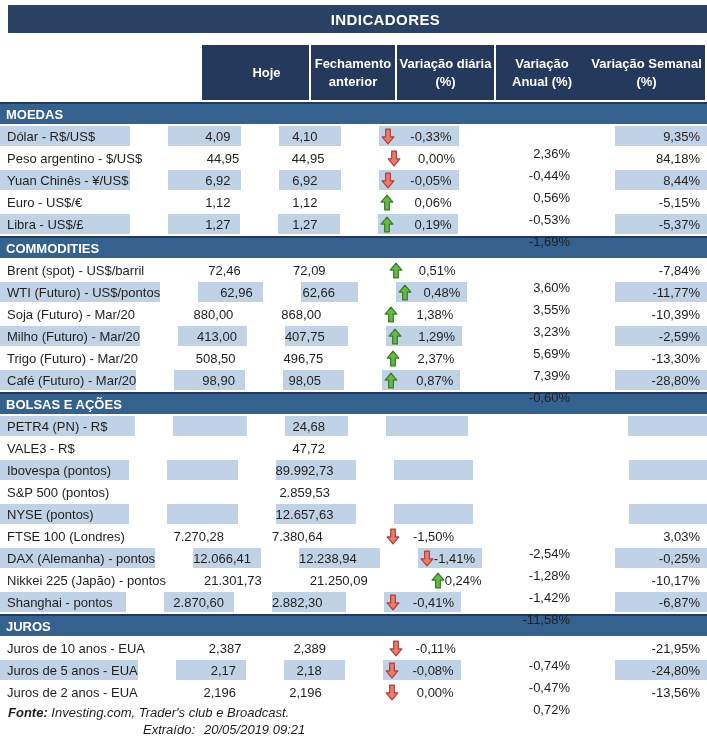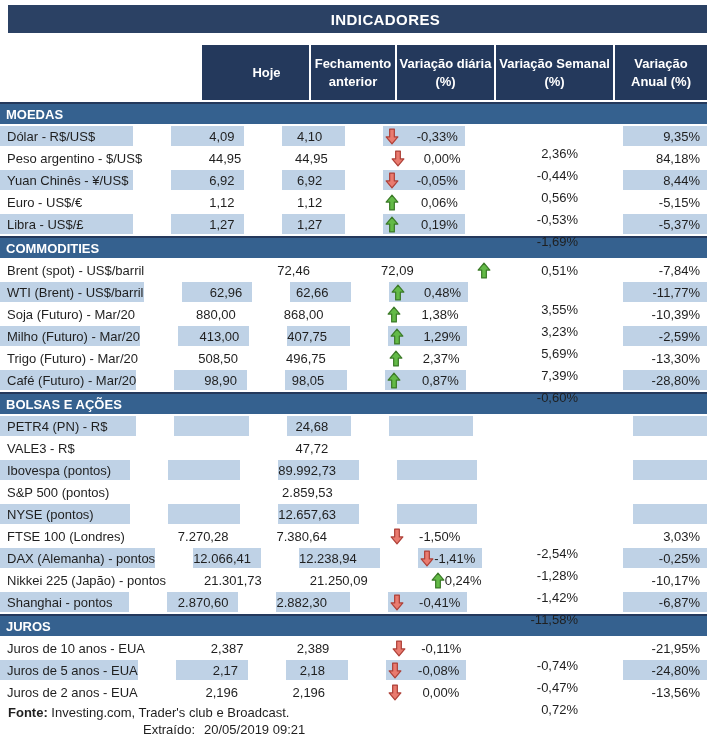--- a/index.html
+++ b/index.html
@@ -51,39 +51,39 @@
     background: var(--row_plain);
     white-space: nowrap;
   }
   .row.shaded .cell { background: var(--row_shaded); }
   .cell.label  { width: 200px; padding-left: 7px; }
   .cell.hoje   { width: 107px; justify-content: flex-end; padding-right: 10px; }
   .cell.fech   { width: 84px;  justify-content: flex-end; padding-right: 23px; }
   .cell.daily  { width: 120px;  padding: 0 7px 0 2px; }
   .cell.daily .val { margin-left: auto; }
   .cell.weekly { width: 122px; justify-content: flex-end; padding-right: 7px; margin-top: 27px; }
-  .cell.annual { width: 84px;  justify-content: flex-end; padding-right: 7px; margin-right: 0; padding-left: 48px; }
+  .cell.annual { width: 92px;  justify-content: flex-end; padding-right: 7px; margin-right: 0; padding-left: 48px; }
   .arrow { display: block; }
-  .footer { margin-top: 3px; padding-left: 8px; line-height: 1.25; }
+  .footer { margin-top: 3px; padding-left: 8px; line-height: 1.25; font-style: italic; }
   .ext-line { padding-left: 135px; margin-top: 1px; }
   .ext-line .ext-val { margin-left: 9px; }
   b { font-weight: bold; }
 </style>
 </head>
 <body>
 
 <div class="title-bar">INDICADORES</div>
 
 <div class="header-row">
   <div class="spacer"></div>
   <div class="hcell c1">Hoje</div>
   <div class="hcell c2">Fechamento anterior</div>
   <div class="hcell c3">Variação diária (%)</div>
+  <div class="hcell c5">Variação Anual (%)</div>
   <div class="hcell c4">Variação Semanal (%)</div>
-  <div class="hcell c5">Variação Anual (%)</div>
 </div>
 
 <div class="tbl">
     <div class="band">MOEDAS</div>
     <div class="row shaded">
       <div class="cell label">Dólar - R$/US$</div>
       <div class="cell hoje">4,09</div>
       <div class="cell fech">4,10</div>
       <div class="cell daily">
         <svg class="arrow" width="14" height="17" viewBox="0 0 15 18">
@@ -150,24 +150,25 @@
     <div class="row">
       <div class="cell label">Brent (spot) - US$/barril</div>
       <div class="cell hoje">72,46</div>
       <div class="cell fech">72,09</div>
       <div class="cell daily">
         <svg class="arrow" width="14" height="17" viewBox="0 0 15 18">
           <path d="M5 17 H10 V8.5 H13.8 L7.5 1 L1.2 8.5 H5 Z" fill="var(--up_fill)" stroke="var(--up_stroke)" stroke-width="1.3" stroke-linejoin="round"></path>
         </svg>
         <div class="val">0,51%</div>
       </div>
+      <div class="cell weekly">3,60%</div>
       <div class="cell annual">-7,84%</div>
     </div>
     <div class="row shaded">
-      <div class="cell label">WTI (Brent) - US$/barril</div>
+      <div class="cell label">WTI (Futuro) - US$/pontos</div>
       <div class="cell hoje">62,96</div>
       <div class="cell fech">62,66</div>
       <div class="cell daily">
         <svg class="arrow" width="14" height="17" viewBox="0 0 15 18">
           <path d="M5 17 H10 V8.5 H13.8 L7.5 1 L1.2 8.5 H5 Z" fill="var(--up_fill)" stroke="var(--up_stroke)" stroke-width="1.3" stroke-linejoin="round"></path>
         </svg>
         <div class="val">0,48%</div>
       </div>
       <div class="cell weekly">3,55%</div>
       <div class="cell annual">-11,77%</div>

